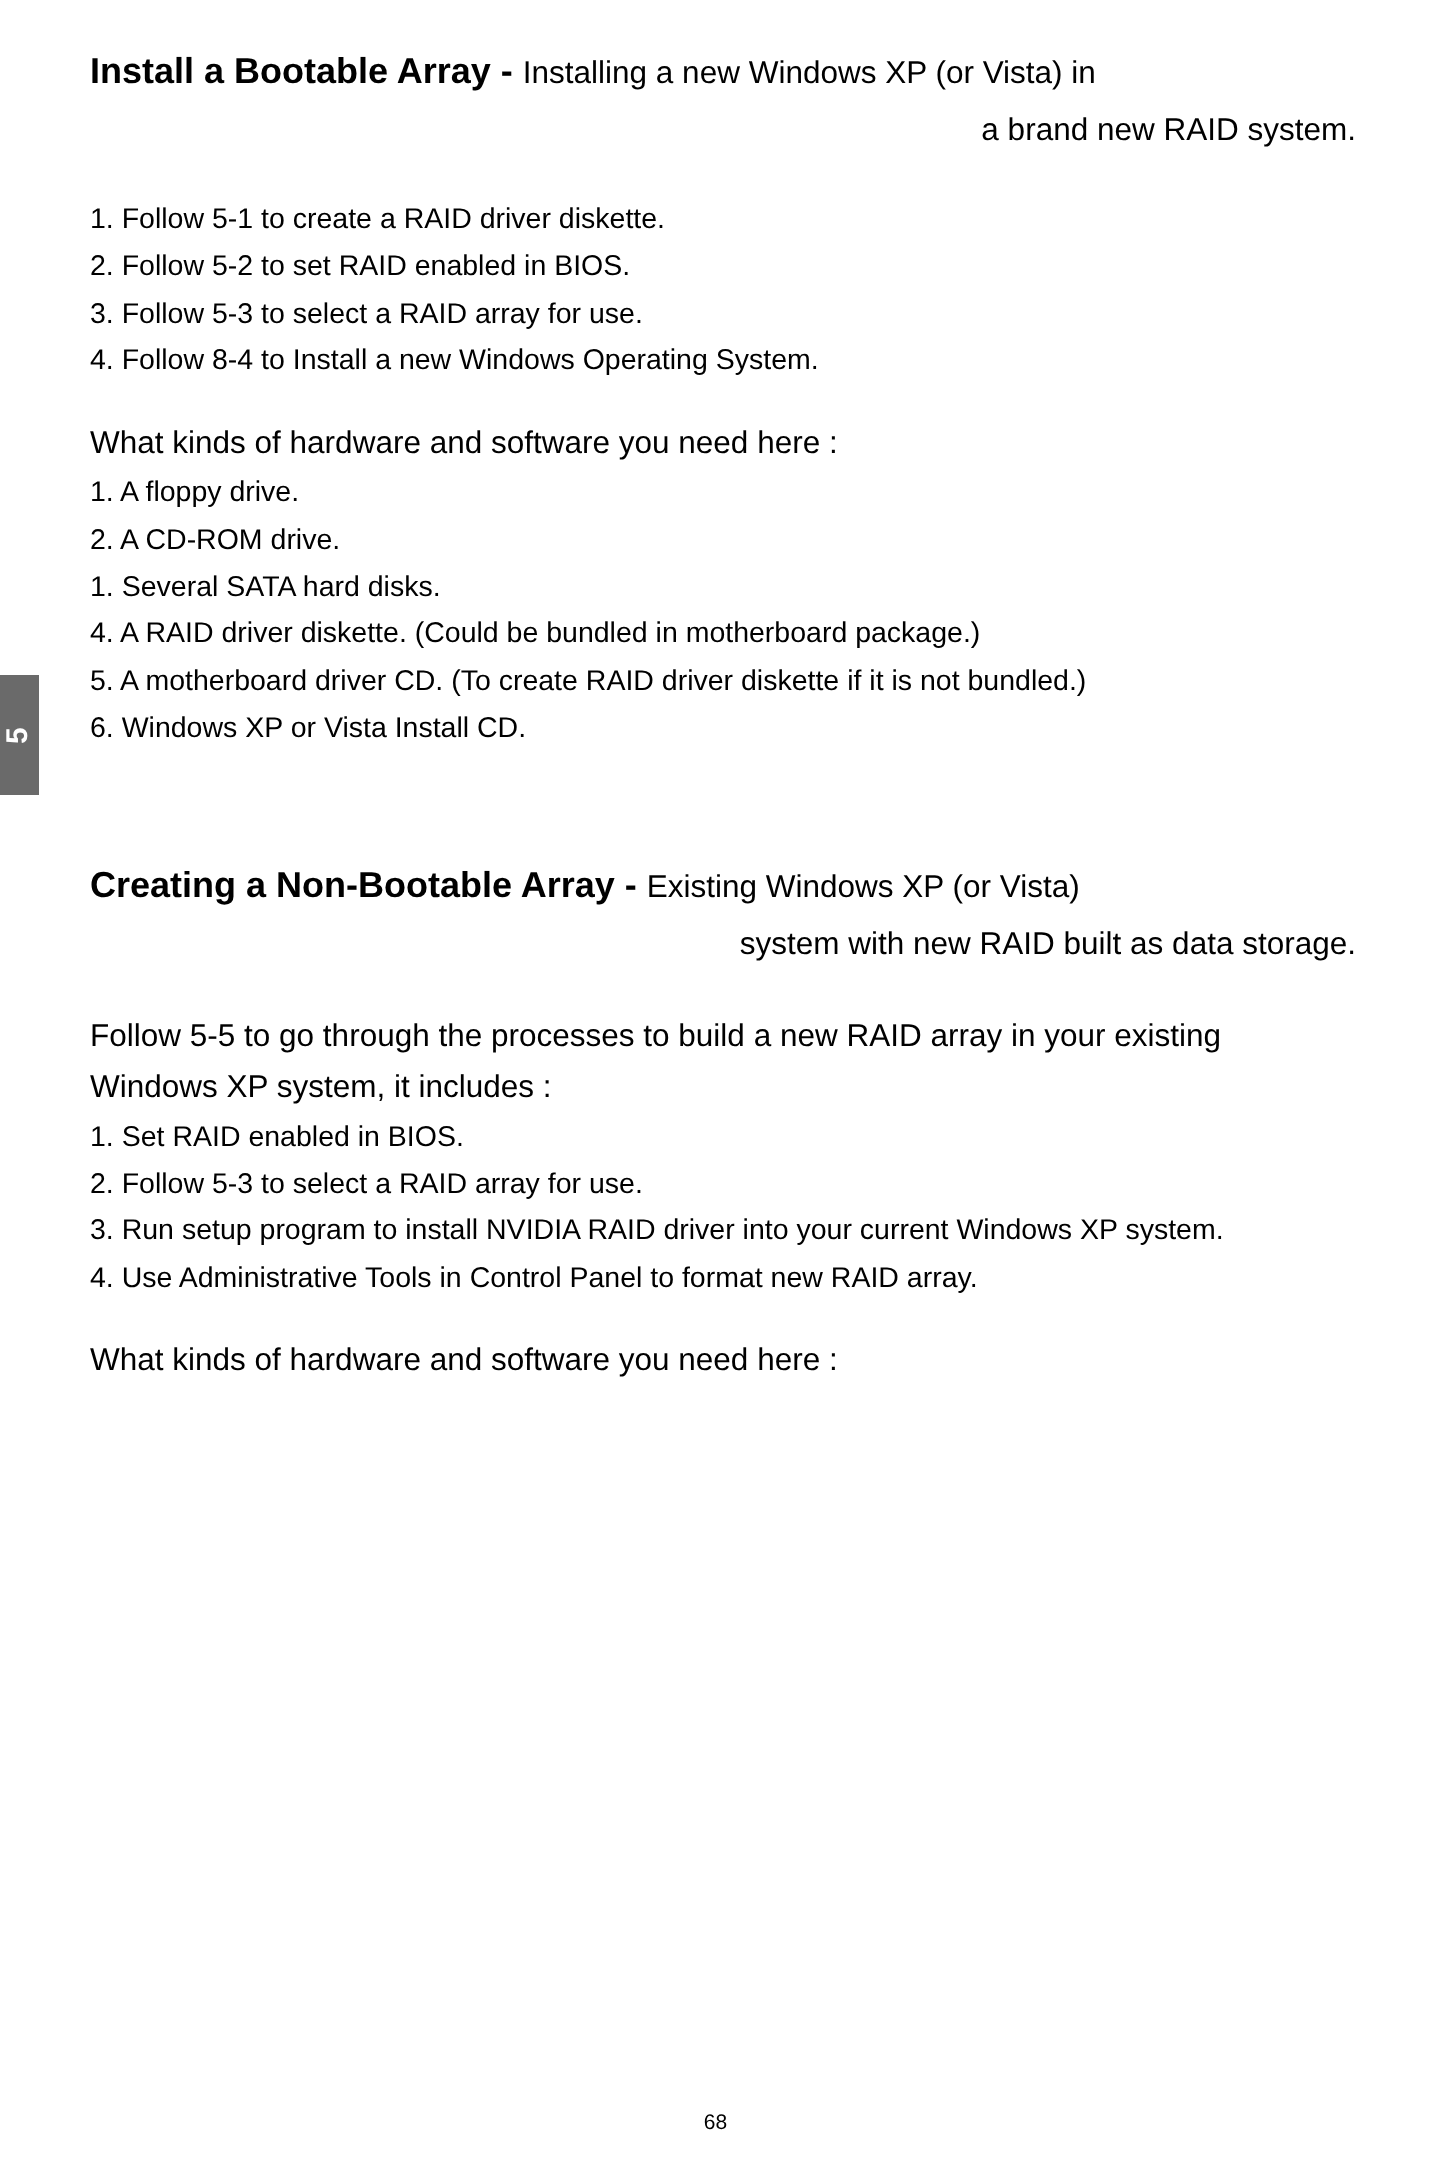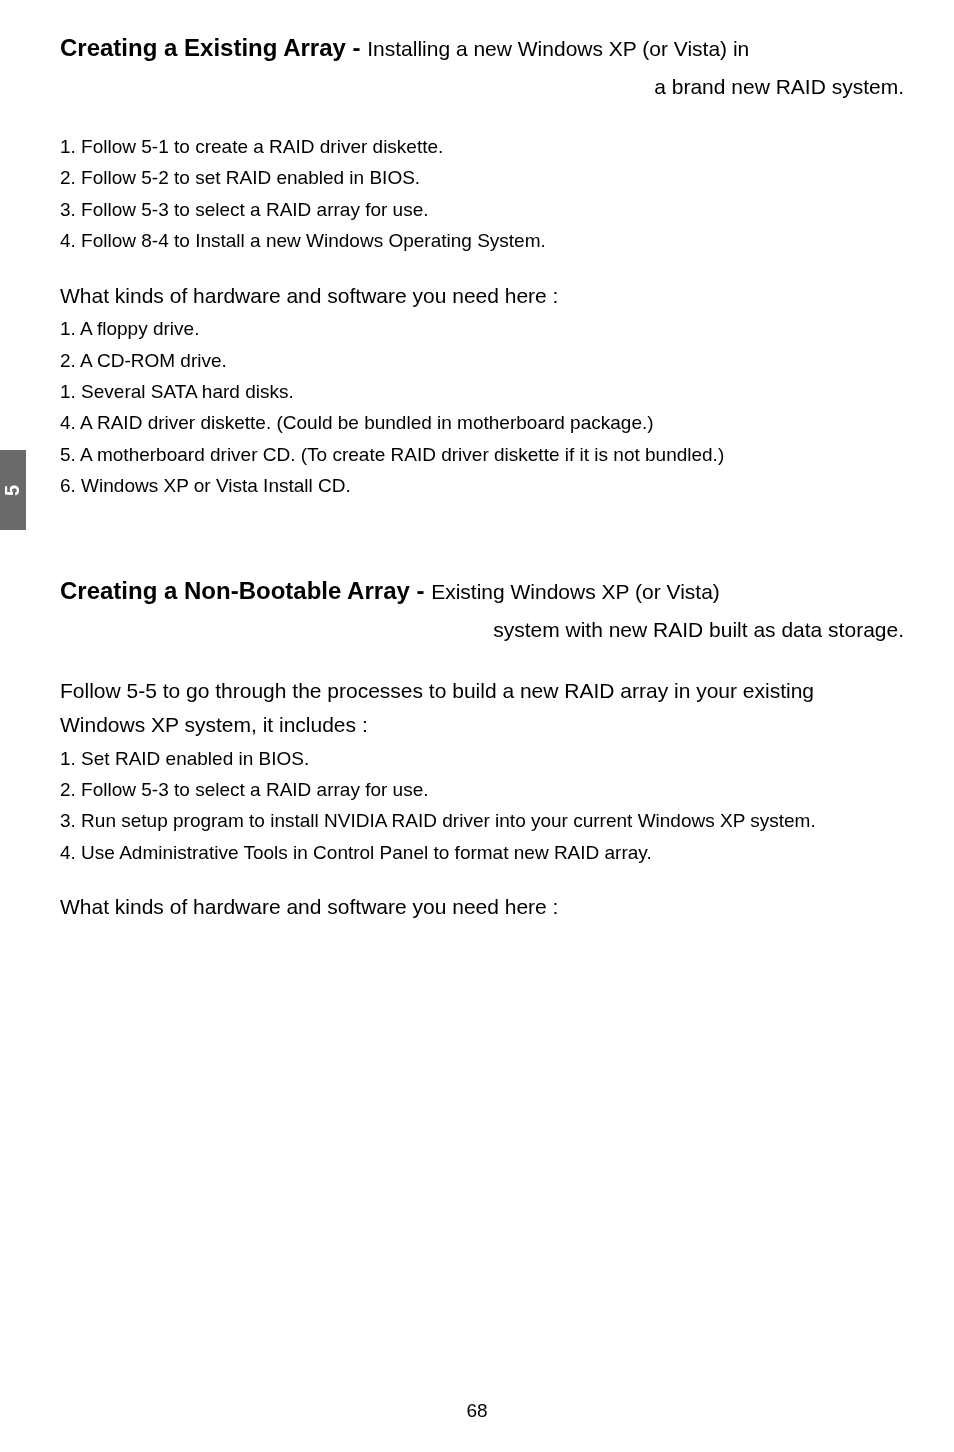--- a/index.html
+++ b/index.html
@@ -66,38 +66,38 @@
     }
     .section-gap {
       height: 48px;
     }
     .page-num {
       position: absolute;
       bottom: 30px;
       left: 0;
       right: 0;
       text-align: center;
-      font-size: 19px;
+      font-size: 14px;
     }
     .indented {
       padding-left: 24px;
       text-indent: -24px;
     }
   </style>
 </head>
 <body>
 
 <div class="side-tab">
   <span>5</span>
 </div>
 
 <div class="content">
 
   <div class="heading-line">
-    <span class="heading-bold">Creating a Existing Array - </span><span>Installing a new Windows XP (or Vista) in</span>
+    <span class="heading-bold">Install a Bootable Array - </span><span>Installing a new Windows XP (or Vista) in</span>
   </div>
   <div class="sub-line">a brand new RAID system.</div>
 
   <div class="list-block">
     <div class="list-item">1. Follow 5-1 to create a RAID driver diskette.</div>
     <div class="list-item">2. Follow 5-2 to set RAID enabled in BIOS.</div>
     <div class="list-item">3. Follow 5-3 to select a RAID array for use.</div>
     <div class="list-item">4. Follow 8-4 to Install a new Windows Operating System.</div>
   </div>
 

